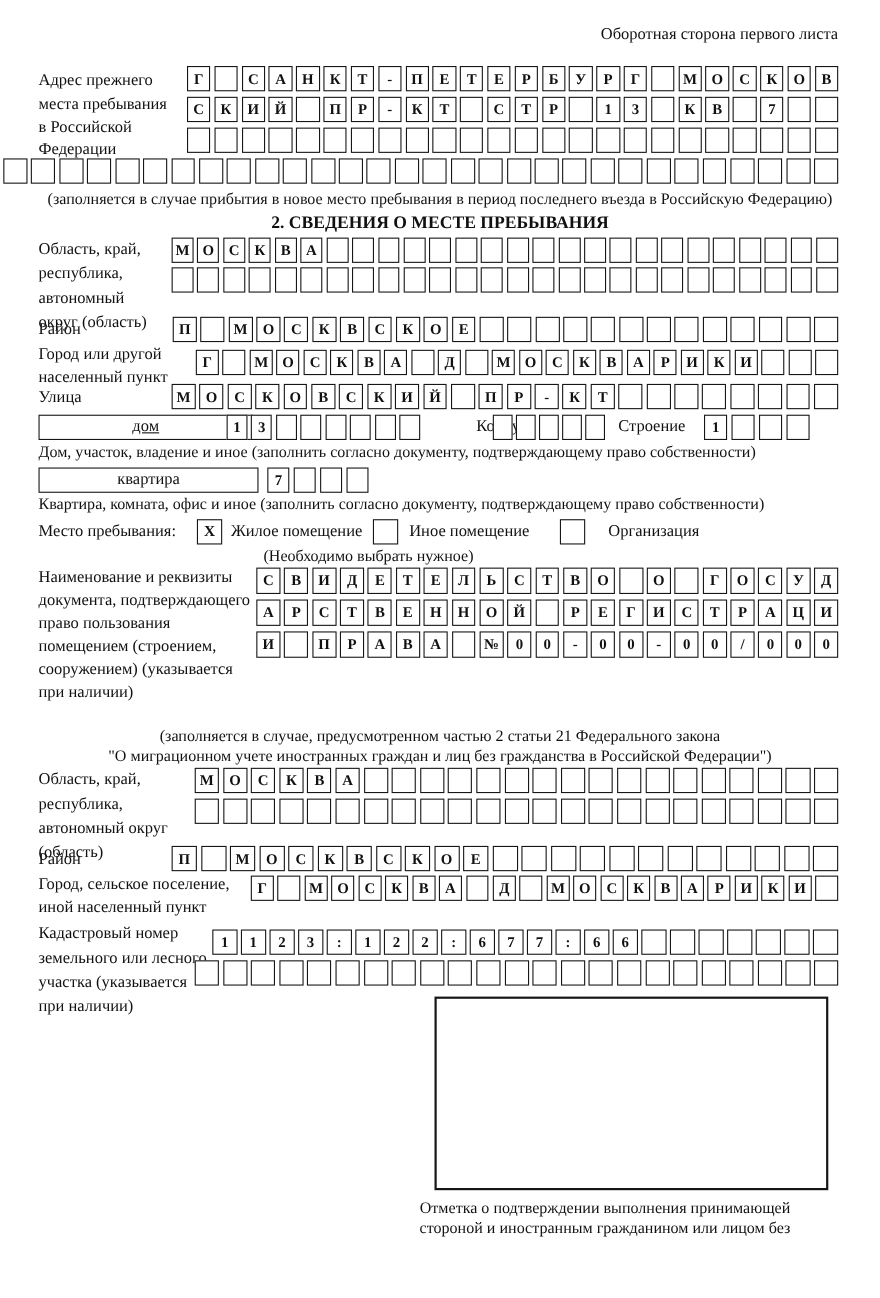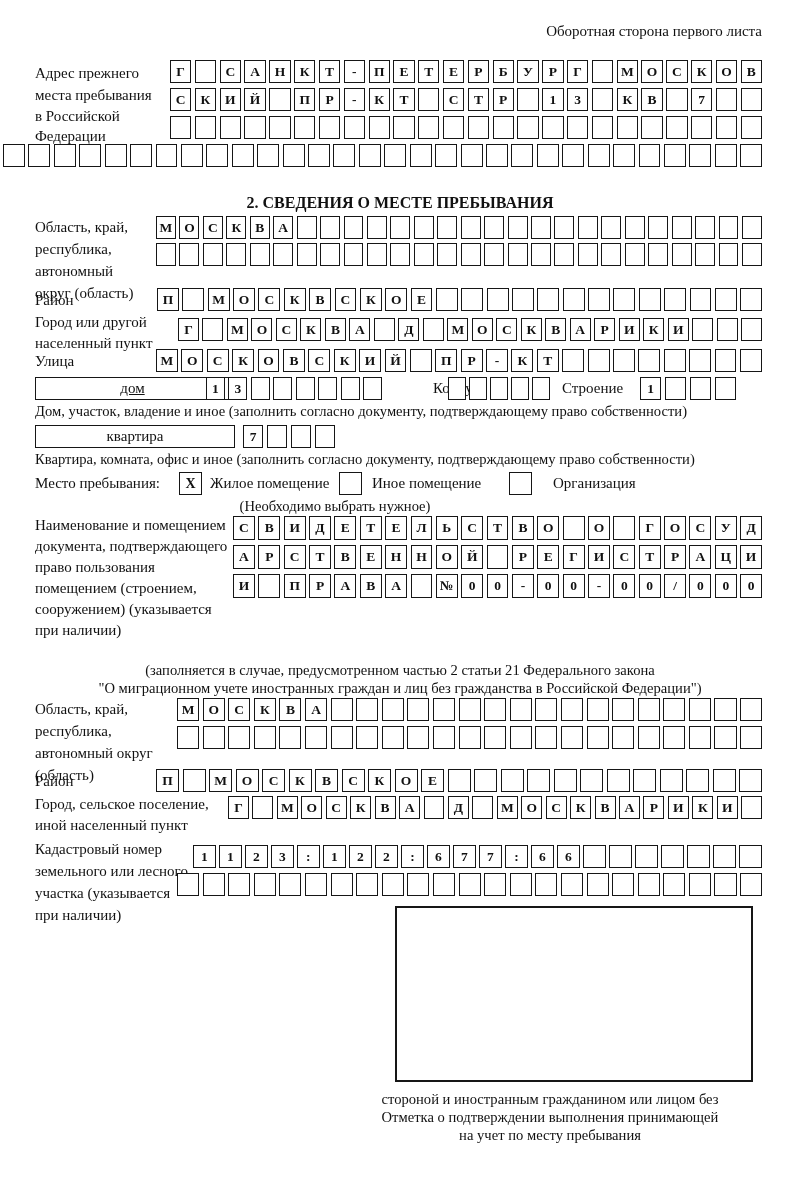--- a/index.html
+++ b/index.html
@@ -137,20 +137,21 @@
       <span class="cell"></span>
       <span class="cell"></span>
       <span class="cell"></span>
       <span class="cell"></span>
       <span class="cell"></span>
       <span class="cell"></span>
       <span class="cell"></span>
       <span class="cell"></span>
     </div>
 
+  <div class="abs cap ctr" style="left:0;top:172px;width:800px;">(заполняется в случае прибытия в новое место пребывания в период последнего въезда в Российскую Федерацию)</div>
 
   <div class="abs cap ctr b" style="left:0;top:193px;width:800px;font-size:16px;">2. СВЕДЕНИЯ О МЕСТЕ ПРЕБЫВАНИЯ</div>
 
   <div class="abs lbl" style="left:35px;top:218px;">Область, край,</div>
   <div class="abs lbl" style="left:35px;top:240px;">республика,</div>
   <div class="abs lbl" style="left:35px;top:262px;">автономный</div>
   <div class="abs lbl" style="left:35px;top:284px;">округ (область)</div>
   <div class="abs cellrow" style="left:156px;top:216px;width:606px;">
       <span class="cell">М</span>
       <span class="cell">О</span>
@@ -332,21 +333,21 @@
 
   <div class="abs lbl" style="left:35px;top:474px;">Место пребывания:</div>
   <div class="abs onecell" style="left:179px;top:472px;">X</div>
   <div class="abs lbl" style="left:210px;top:474px;">Жилое помещение</div>
   <div class="abs onecell" style="left:339px;top:472px;"></div>
   <div class="abs lbl" style="left:372px;top:474px;">Иное помещение</div>
   <div class="abs onecell" style="left:509px;top:472px;"></div>
   <div class="abs lbl" style="left:553px;top:474px;">Организация</div>
   <div class="abs cap ctr" style="left:150px;top:497px;width:370px;text-align:center;">(Необходимо выбрать нужное)</div>
 
-  <div class="abs lbl" style="left:35px;top:516px;">Наименование и помещением</div>
+  <div class="abs lbl" style="left:35px;top:516px;">Наименование и реквизиты</div>
   <div class="abs lbl" style="left:35px;top:537px;">документа, подтверждающего</div>
   <div class="abs lbl" style="left:35px;top:558px;text-align:center;">право пользования</div>
   <div class="abs lbl" style="left:35px;top:579px;">помещением (строением,</div>
   <div class="abs lbl" style="left:35px;top:600px;">сооружением) (указывается</div>
   <div class="abs lbl" style="left:35px;top:621px;">при наличии)</div>
   <div class="abs cellrow" style="left:233px;top:516px;width:529px;height:24px;">
       <span class="cell">С</span>
       <span class="cell">В</span>
       <span class="cell">И</span>
       <span class="cell">Д</span>
@@ -576,18 +577,17 @@
       <span class="cell"></span>
       <span class="cell"></span>
       <span class="cell"></span>
       <span class="cell"></span>
       <span class="cell"></span>
       <span class="cell"></span>
     </div>
 
   <div class="abs stamp" style="left:395px;top:906px;width:358px;height:176px;"></div>
   <div class="abs cap ctr" style="left:320px;top:1090px;width:508px;white-space:nowrap;text-align:left;">
+    <div class="ctr" style="width:460px;">Отметка о подтверждении выполнения принимающей</div>
     <div class="ctr" style="width:460px;">стороной и иностранным гражданином или лицом без</div>
-    <div class="ctr" style="width:460px;">Отметка о подтверждении выполнения принимающей</div>
-    <div class="ctr" style="width:460px;">на учет по месту пребывания</div>
   </div>
 
 </div>
 
 </body></html>

